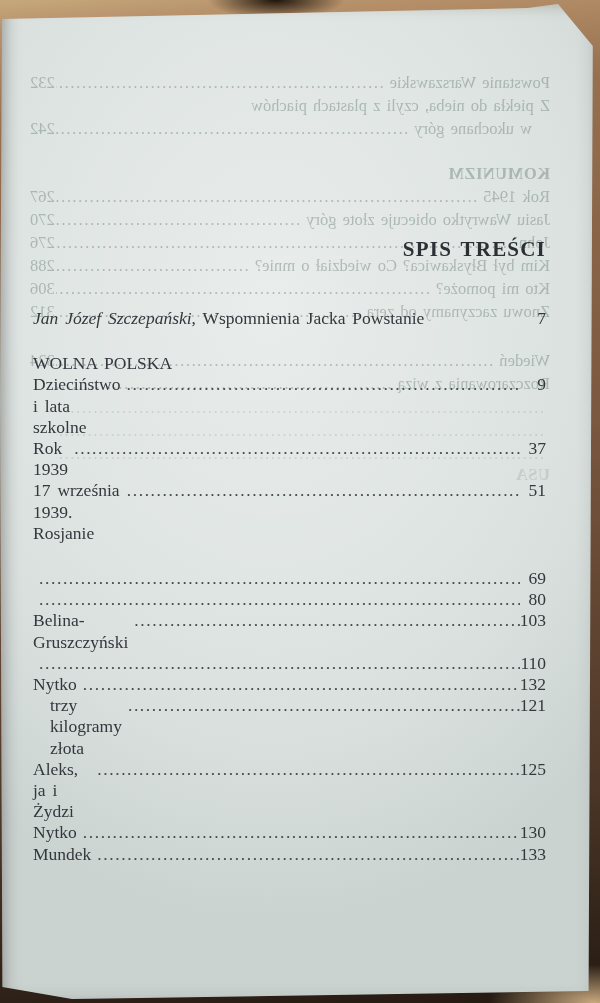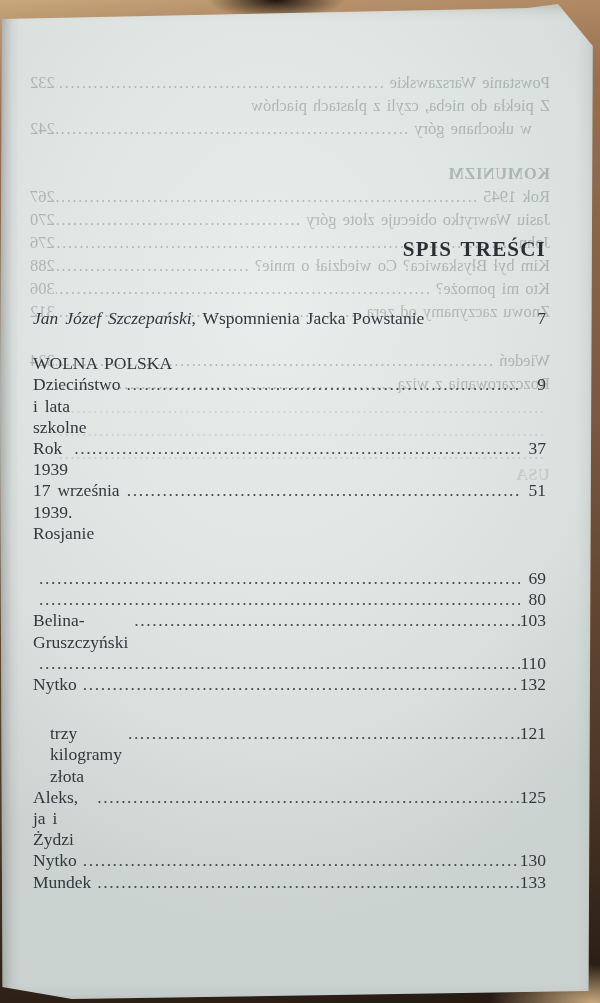--- a/index.html
+++ b/index.html
@@ -45,21 +45,21 @@
   }
   .row{display:flex;align-items:flex-start;}
   .dots{
     flex:1 1 auto;overflow:hidden;white-space:nowrap;
     letter-spacing:1.6px;padding:0 2px 0 6px;color:#45484d;
   }
   .pg{flex:0 0 auto;min-width:26px;text-align:right;}
   .intro{margin-top:46px;}
   .it{font-style:italic;}
   .section{margin-top:24px;}
-  .wrap{padding-left:17px;margin-top:28px;}
+  .wrap{padding-left:17px;}
 </style>
 </head>
 <body>
 
 <div class="photo">
   <div class="page">
 
     <div class="ghosts">
         <div class="ghost" style="top: 72px;">
           <span class="t">Powstanie Warszawskie</span>

